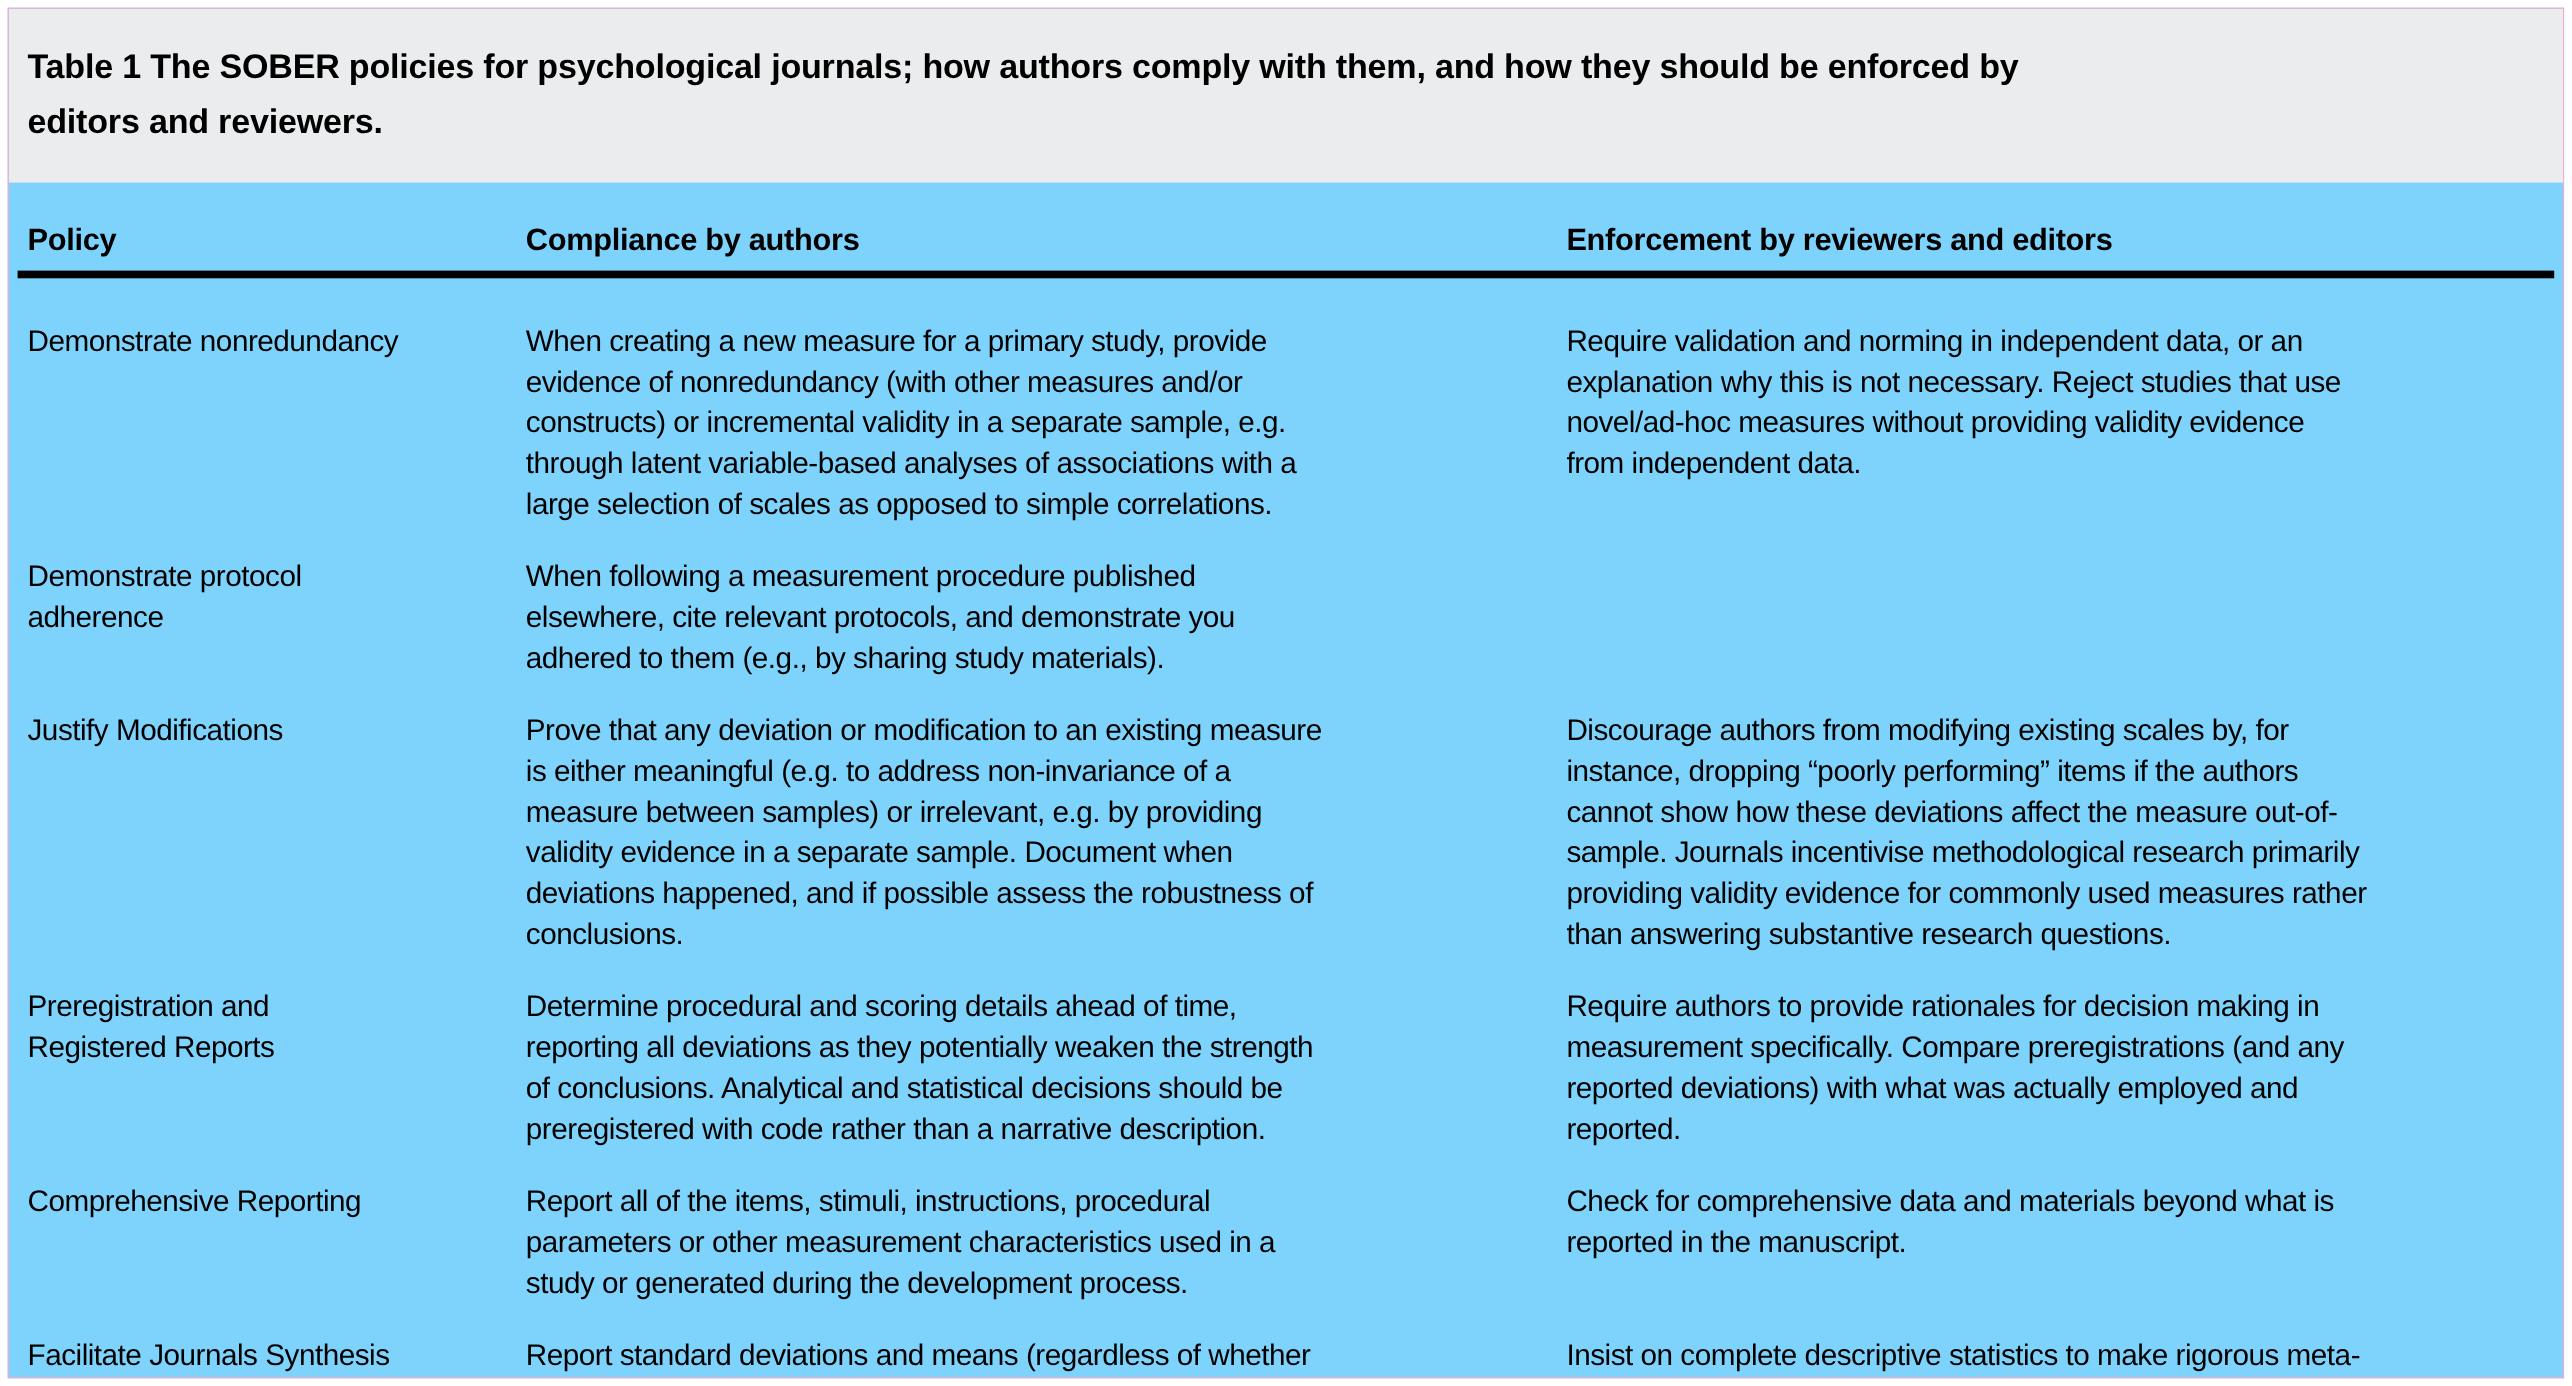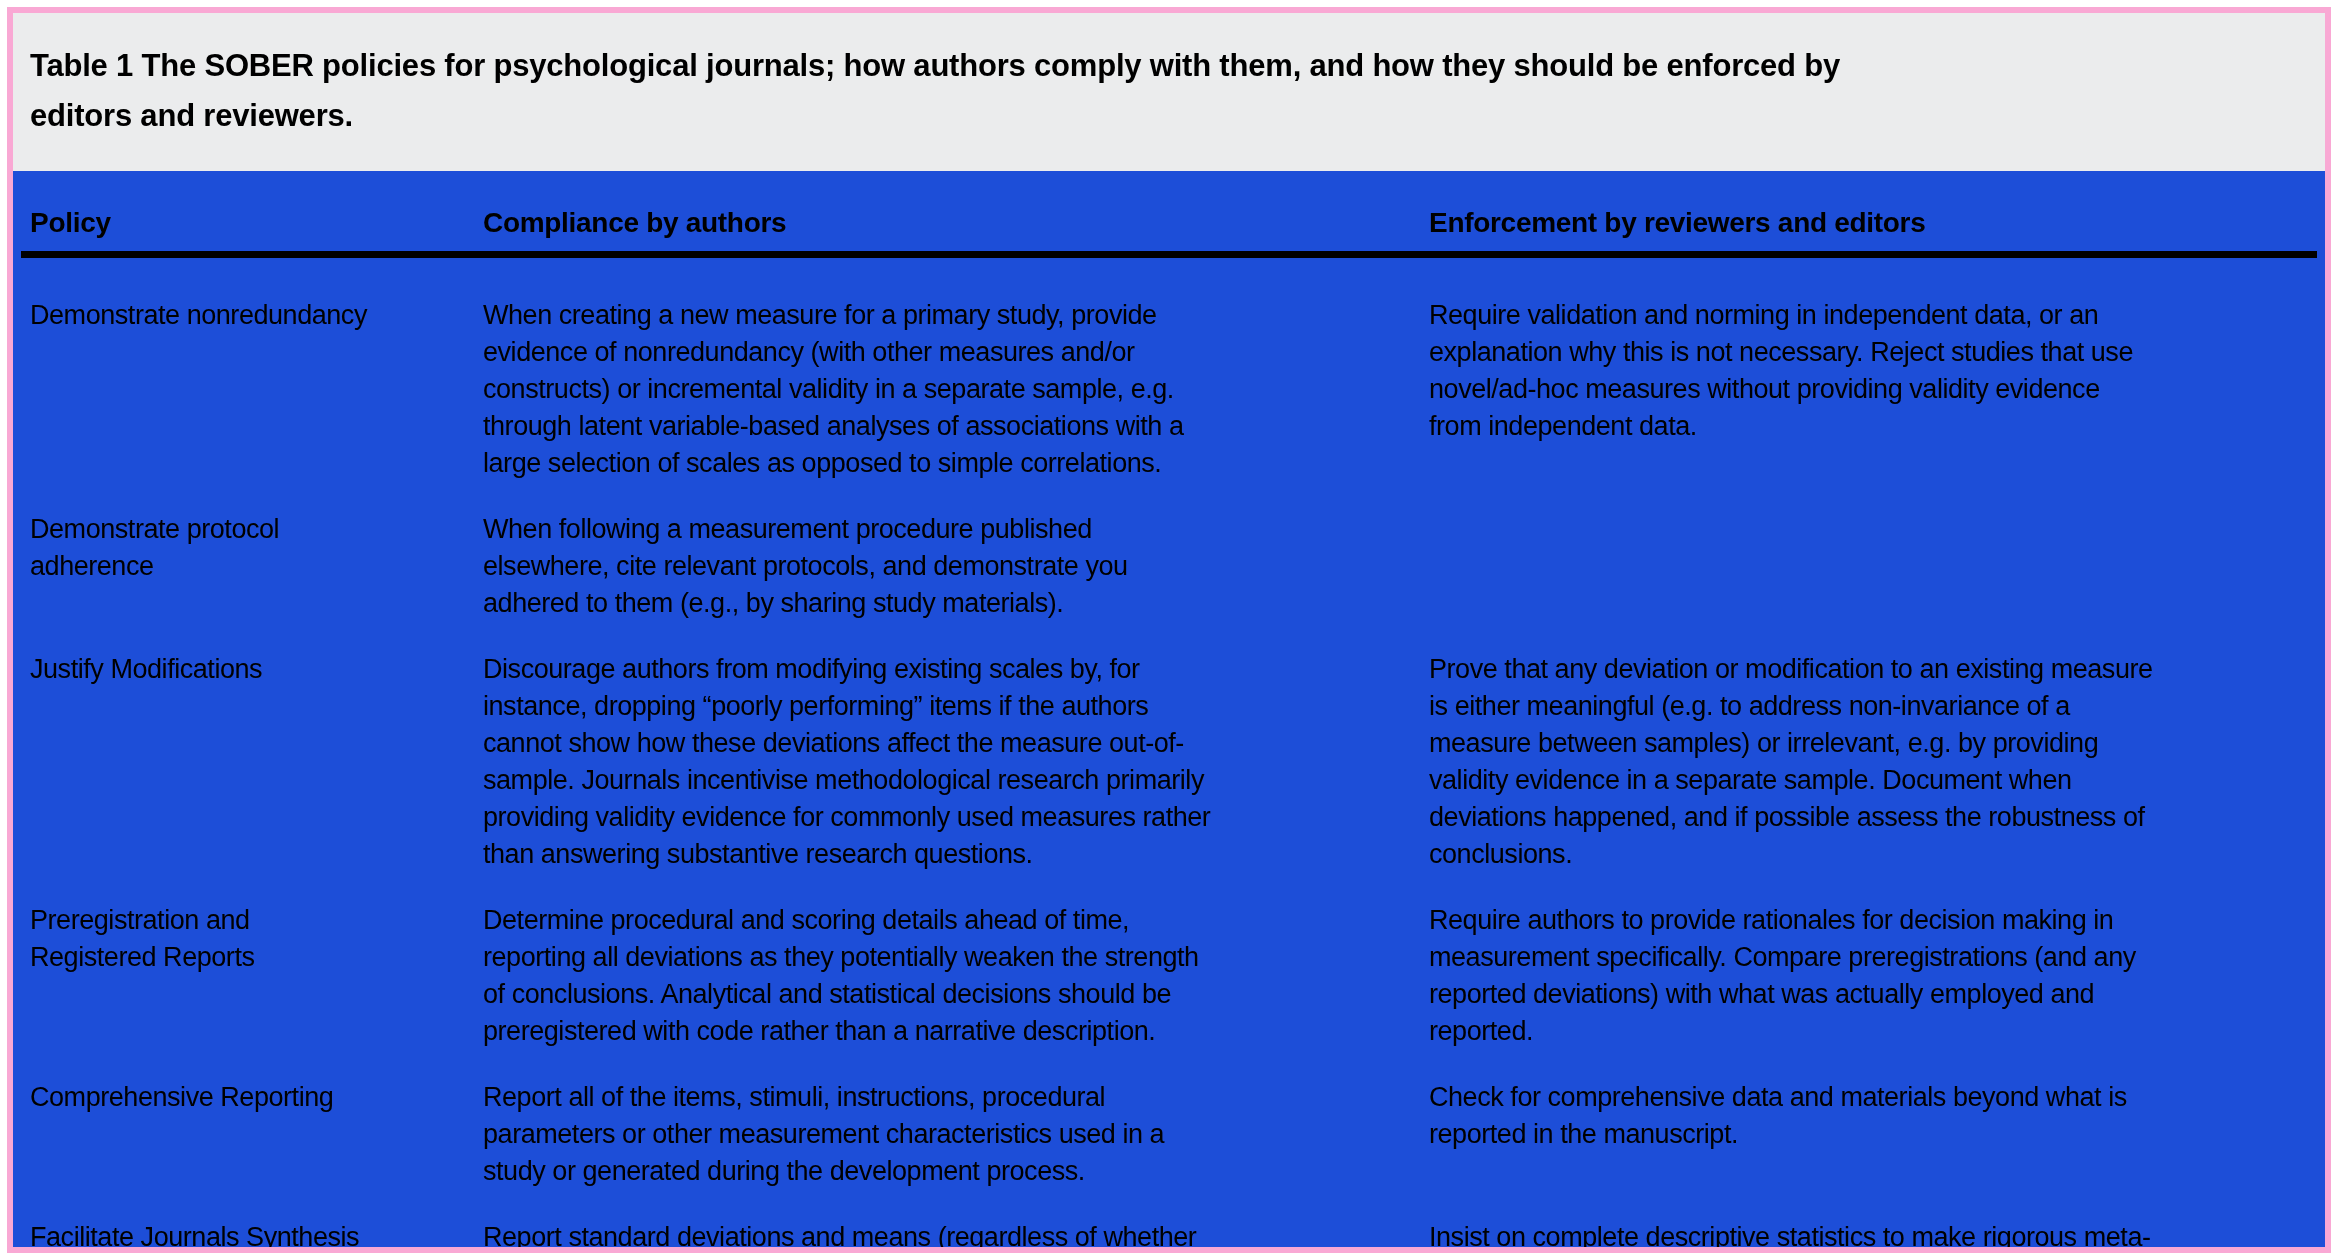--- a/index.html
+++ b/index.html
@@ -1,20 +1,20 @@
 <!DOCTYPE html>
 <html><head>
 <meta charset="utf-8">
 <style>
   * { margin:0; padding:0; box-sizing:border-box; }
   html,body { width:2338px; height:1260px; background:#fff; }
   body { font-family:"Liberation Sans","DejaVu Sans",sans-serif; color:#000; }
   .frame {
     position:absolute; left:7px; top:7px; right:7px; bottom:7px;
-    border:6px solid #f9a8d4; background:#1d4ed8; overflow:hidden;
+    border:1px solid #f9a8d4; background:#7dd3fc; overflow:hidden;
   }
   .title-band {
     background:#ebeced;
     padding:28px 24px 30px 17px;
   }
   .table-title {
     font-size:31px; line-height:50px; font-weight:bold;
     letter-spacing:-0.2px; white-space:pre-line;
   }
   .header-row {
@@ -79,32 +79,32 @@
     <div class="trow">
       <div class="cell ml">Demonstrate protocol
 adherence</div>
       <div class="cell ml">When following a measurement procedure published
 elsewhere, cite relevant protocols, and demonstrate you
 adhered to them (e.g., by sharing study materials).</div>
     </div>
 
     <div class="trow">
       <div class="cell ml">Justify Modifications</div>
+      <div class="cell ml">Prove that any deviation or modification to an existing measure
+is either meaningful (e.g. to address non-invariance of a
+measure between samples) or irrelevant, e.g. by providing
+validity evidence in a separate sample. Document when
+deviations happened, and if possible assess the robustness of
+conclusions.</div>
       <div class="cell ml">Discourage authors from modifying existing scales by, for
 instance, dropping “poorly performing” items if the authors
 cannot show how these deviations affect the measure out-of-
 sample. Journals incentivise methodological research primarily
 providing validity evidence for commonly used measures rather
 than answering substantive research questions.</div>
-      <div class="cell ml">Prove that any deviation or modification to an existing measure
-is either meaningful (e.g. to address non-invariance of a
-measure between samples) or irrelevant, e.g. by providing
-validity evidence in a separate sample. Document when
-deviations happened, and if possible assess the robustness of
-conclusions.</div>
     </div>
 
     <div class="trow">
       <div class="cell ml">Preregistration and
 Registered Reports</div>
       <div class="cell ml">Determine procedural and scoring details ahead of time,
 reporting all deviations as they potentially weaken the strength
 of conclusions. Analytical and statistical decisions should be
 preregistered with code rather than a narrative description.</div>
       <div class="cell ml">Require authors to provide rationales for decision making in

